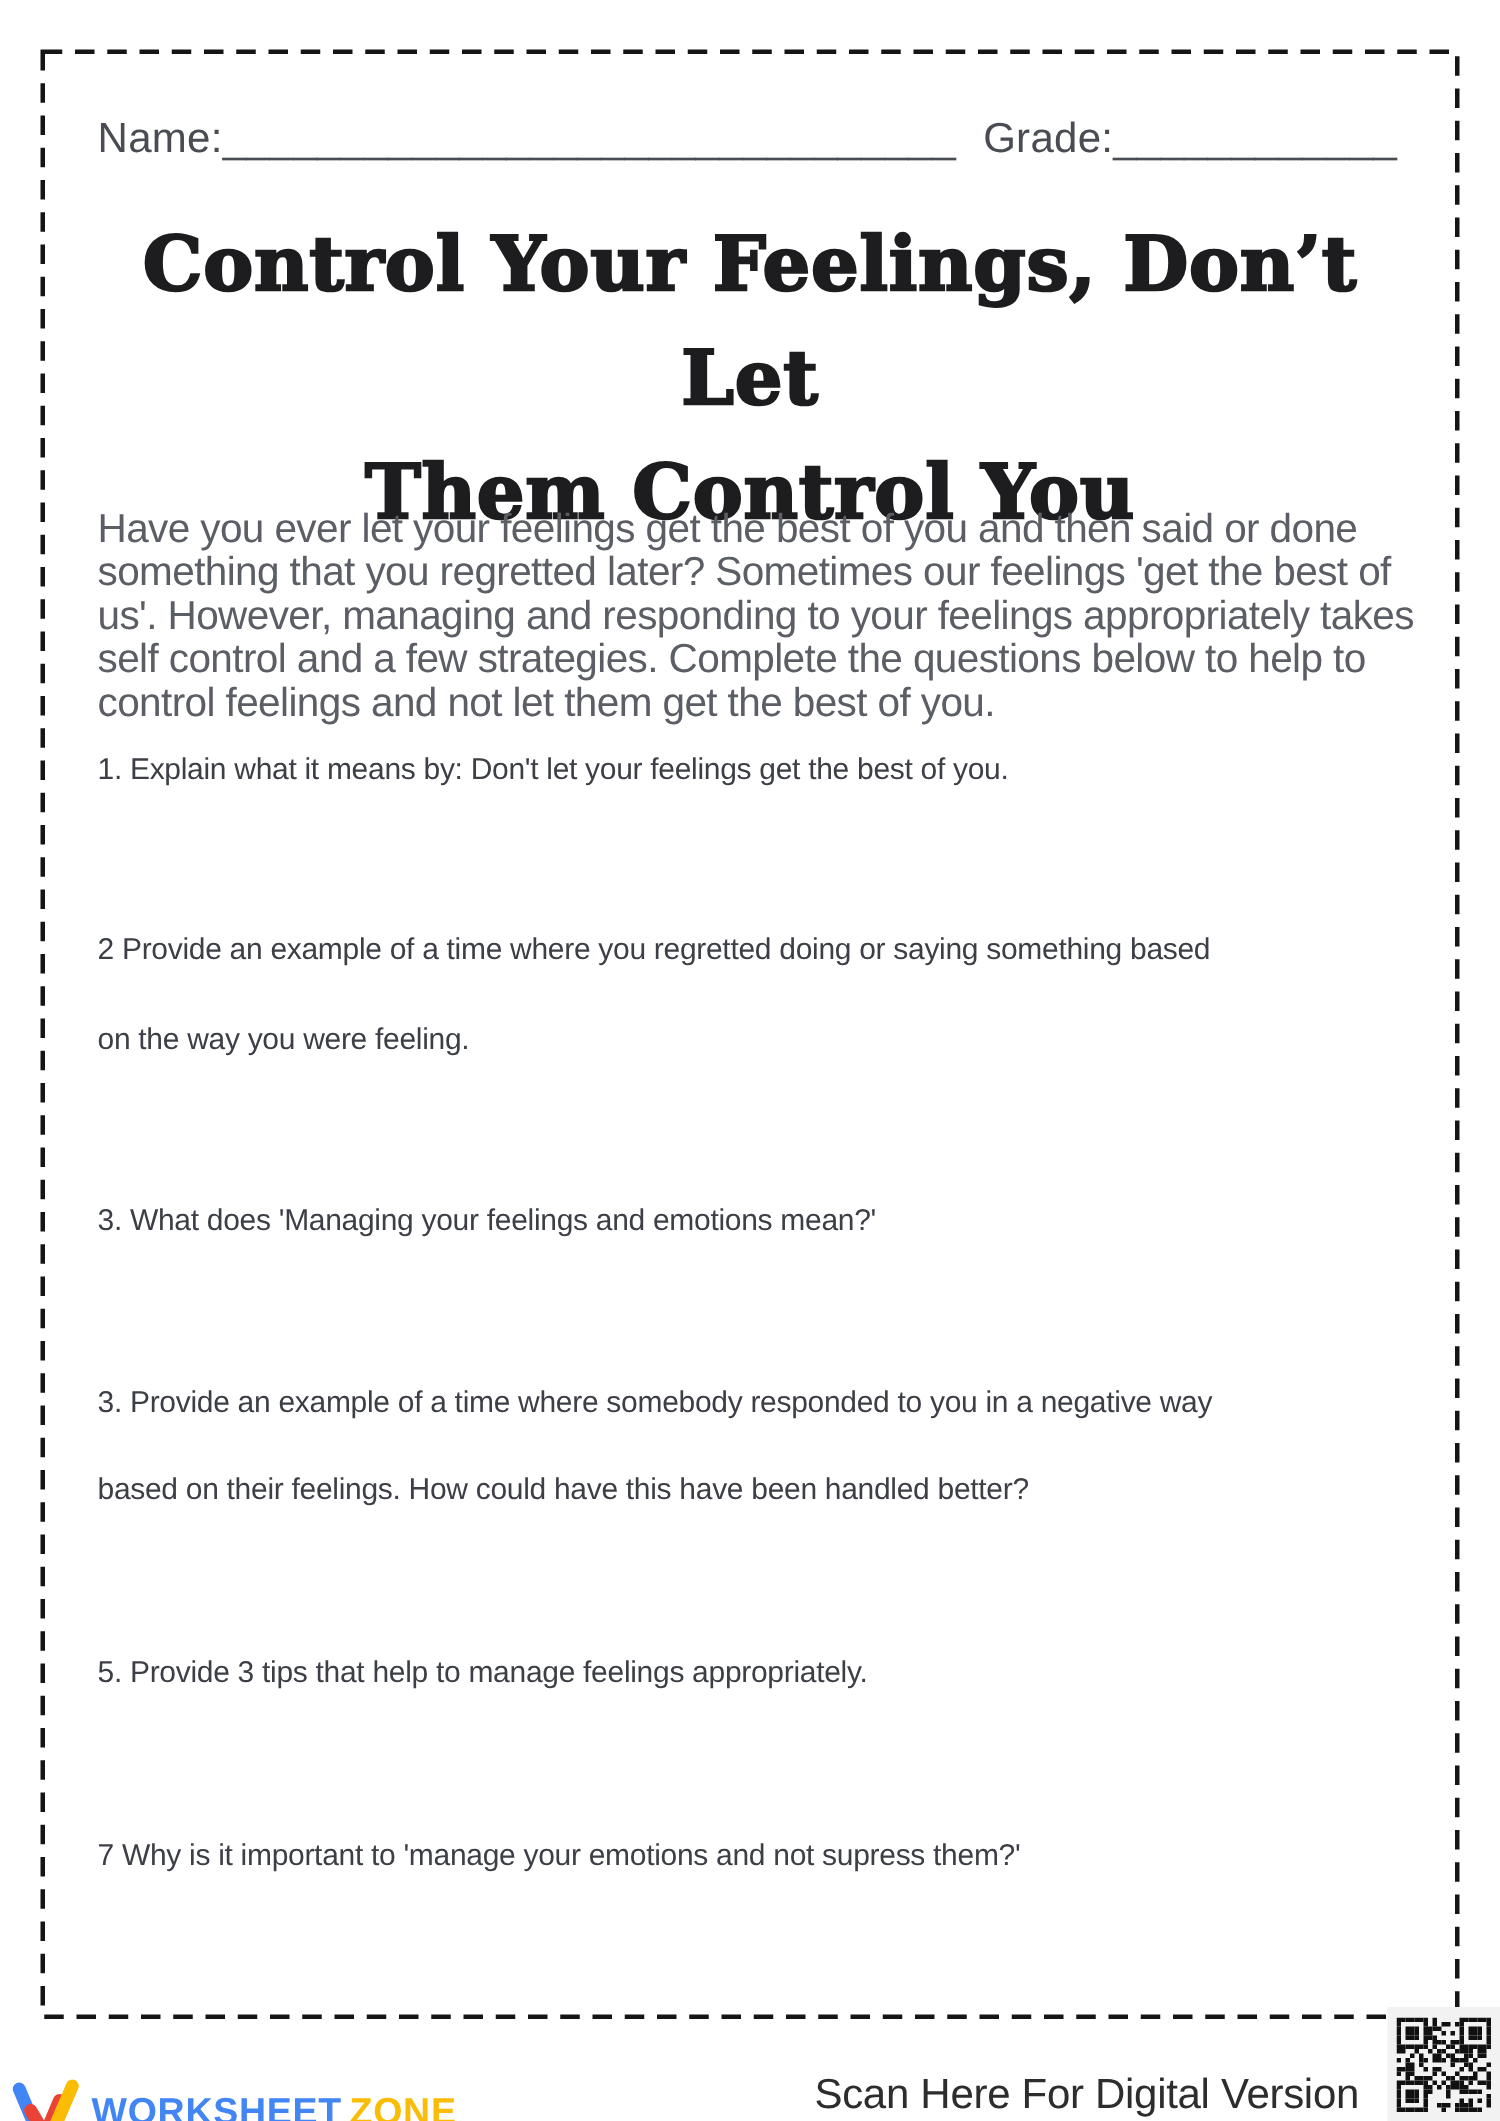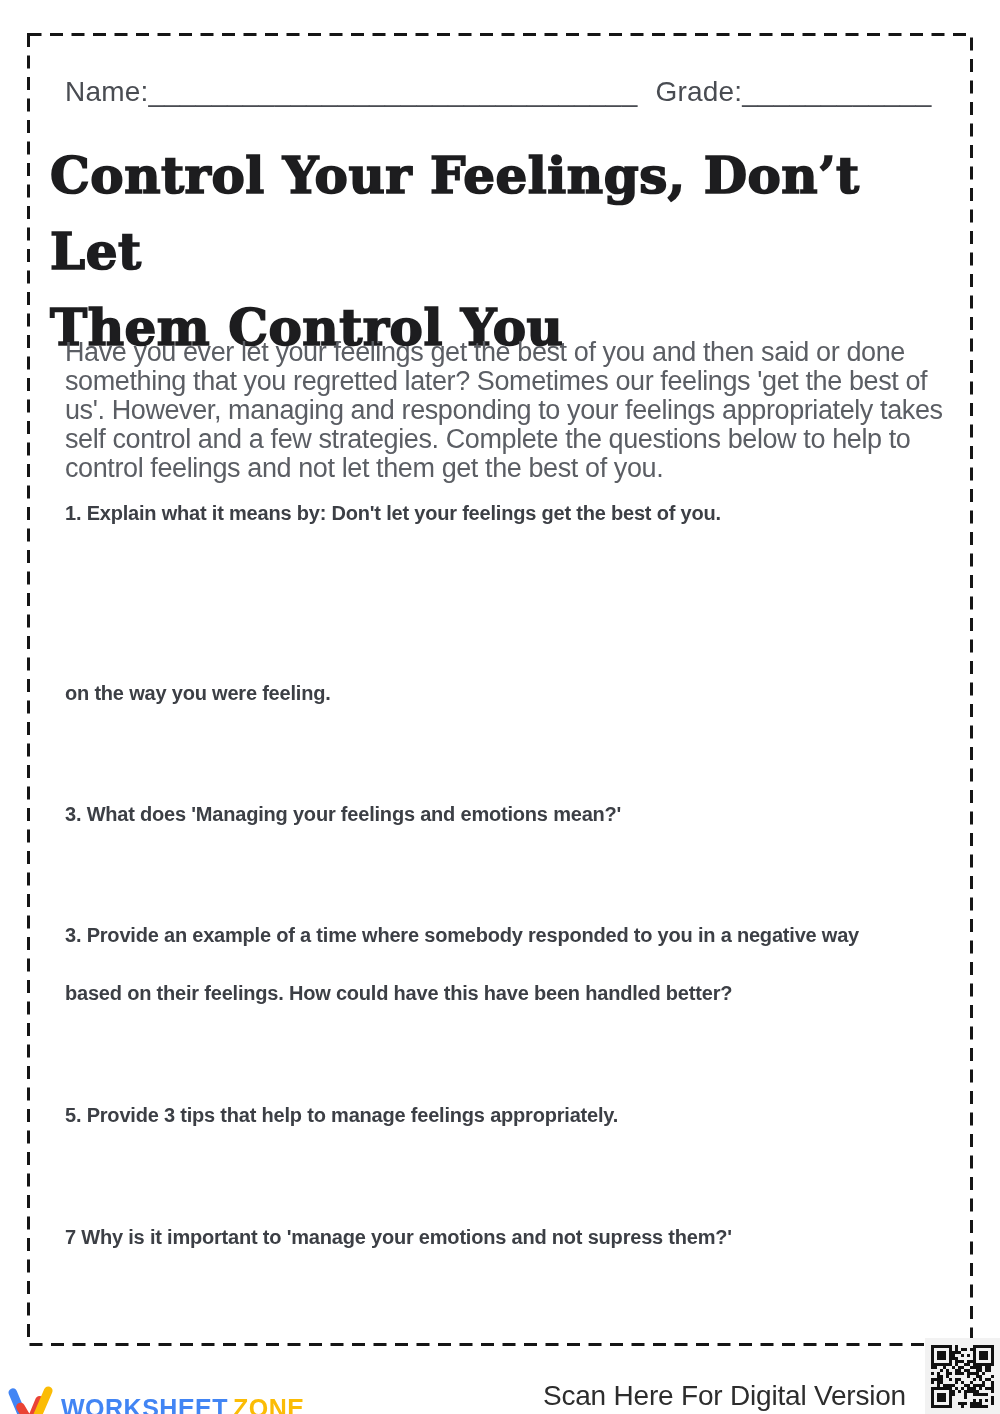--- a/index.html
+++ b/index.html
@@ -32,20 +32,21 @@
     letter-spacing: 0.2px;
   }
   .name-row .blank { color: #494c52; }
   .grade-label { margin-left: 18px; }
 
   .page-title {
     position: absolute;
     left: 50px; top: 138px;
     width: 900px;
     z-index: 2;
+    text-align: center;
     font-family: "DejaVu Serif", "Liberation Serif", serif;
     font-weight: 900;
     font-size: 50px;
     line-height: 76px;
     color: #1d1d1f;
     -webkit-text-stroke: 1.7px #1d1d1f;
     letter-spacing: 0.5px;
   }
 
   .intro {
@@ -57,21 +58,21 @@
     line-height: 29px;
     letter-spacing: -0.4px;
     color: #5b5e64;
   }
 
   .question {
     position: absolute;
     left: 65px;
     z-index: 2;
     font-size: 20px;
-    font-weight: 700;
+    font-weight: 400;
     color: #3c3f45;
     letter-spacing: -0.2px;
     white-space: nowrap;
   }
 
   .footer-logo {
     position: absolute;
     left: 7px; top: 1370px;
     z-index: 3;
     display: flex;
@@ -125,20 +126,21 @@
   </div>
 
   <h1 class="page-title">
     <span>Control Your Feelings, Don’t Let</span><br>
     <span>Them Control You</span>
   </h1>
 
   <p class="intro">Have you ever let your feelings get the best of you and then said or done something that you regretted later? Sometimes our feelings 'get the best of us'. However, managing and responding to your feelings appropriately takes self control and a few strategies. Complete the questions below to help to control feelings and not let them get the best of you.</p>
 
   <div class="question" style="top:502px">1. Explain what it means by: Don't let your feelings get the best of you.</div>
+  <div class="question" style="top:622px">2 Provide an example of a time where you regretted doing or saying something based</div>
   <div class="question" style="top:682px">on the way you were feeling.</div>
   <div class="question" style="top:803px">3. What does 'Managing your feelings and emotions mean?'</div>
   <div class="question" style="top:924px">3. Provide an example of a time where somebody responded to you in a negative way</div>
   <div class="question" style="top:982px">based on their feelings. How could have this have been handled better?</div>
   <div class="question" style="top:1104px">5. Provide 3 tips that help to manage feelings appropriately.</div>
   <div class="question" style="top:1226px">7 Why is it important to 'manage your emotions and not supress them?'</div>
 
   <div class="footer-logo">
     <svg class="w-icon" width="48" height="44" viewBox="0 0 50 46" aria-hidden="true">
       <path d="M6,9 L19,40" fill="none" stroke-width="9" stroke-linecap="round" stroke="#4285F4"></path>

